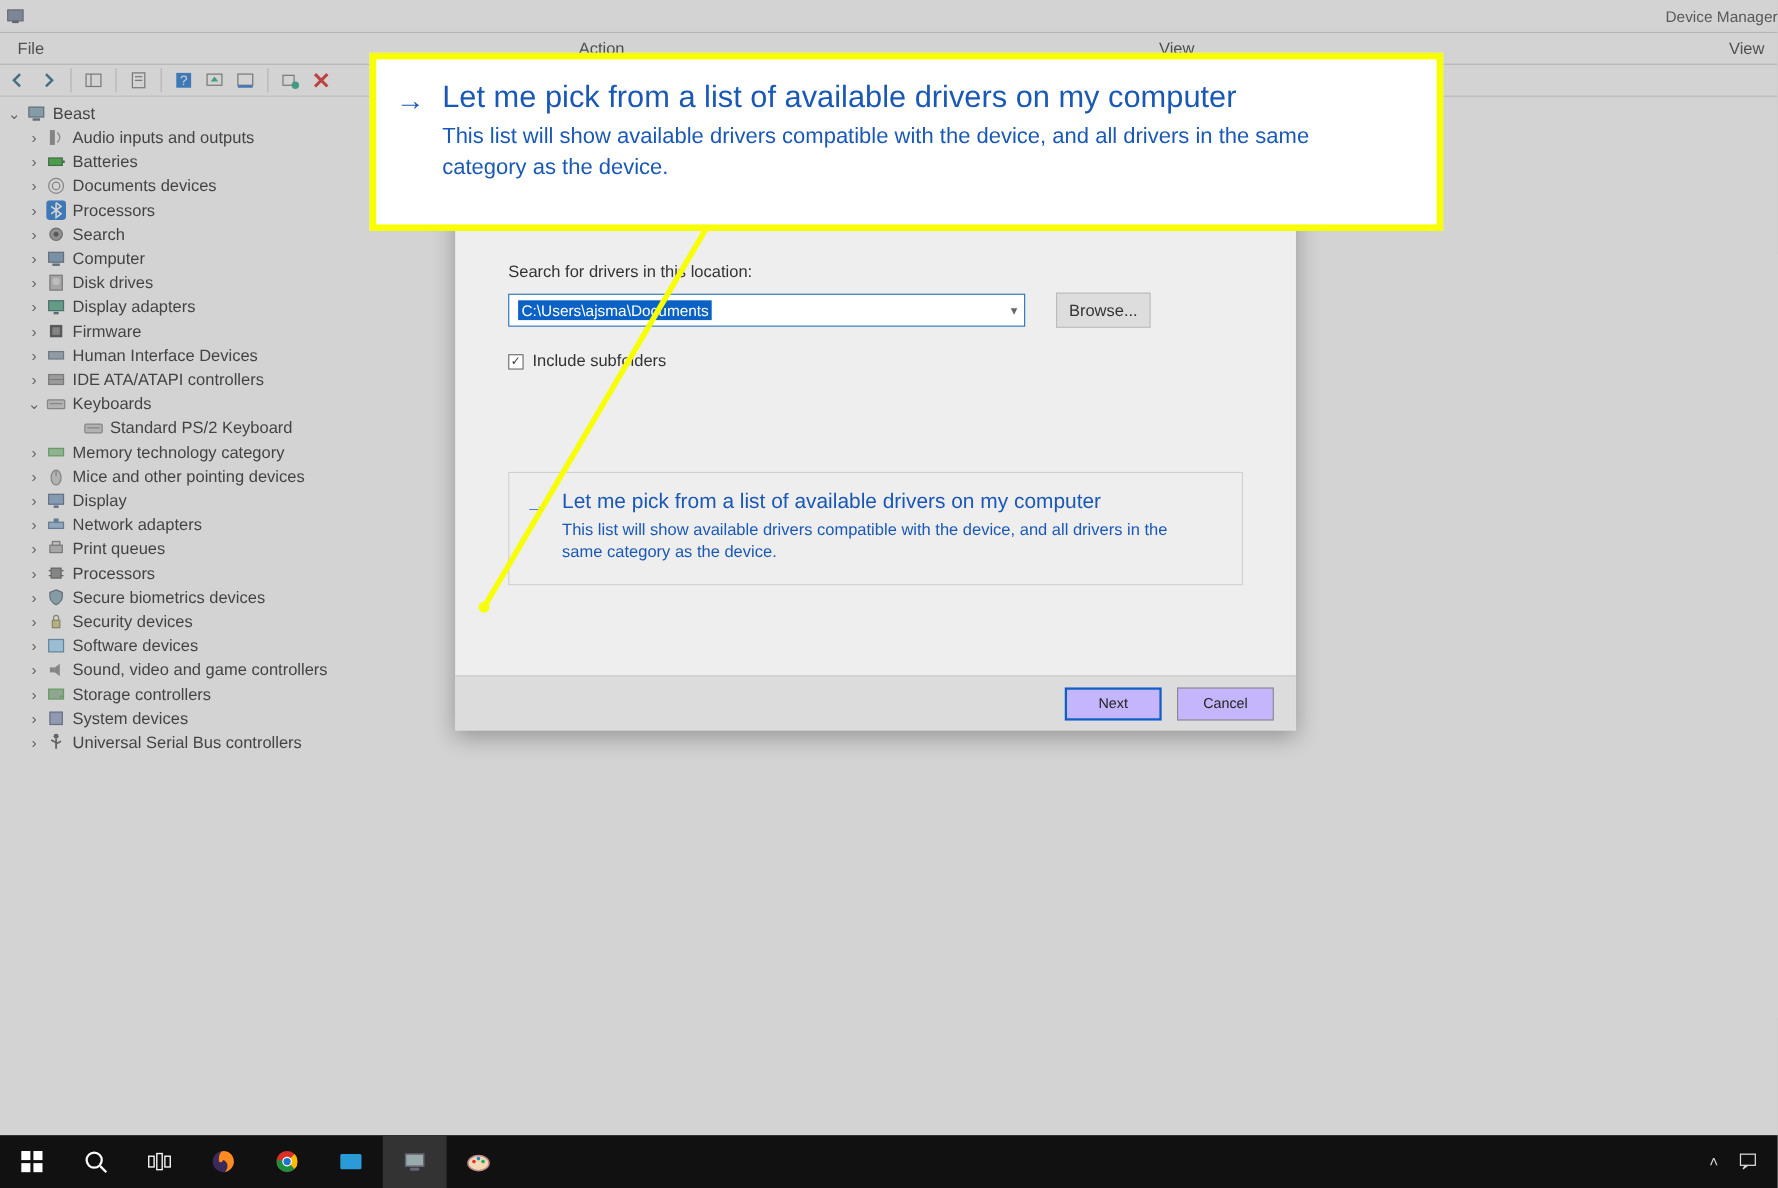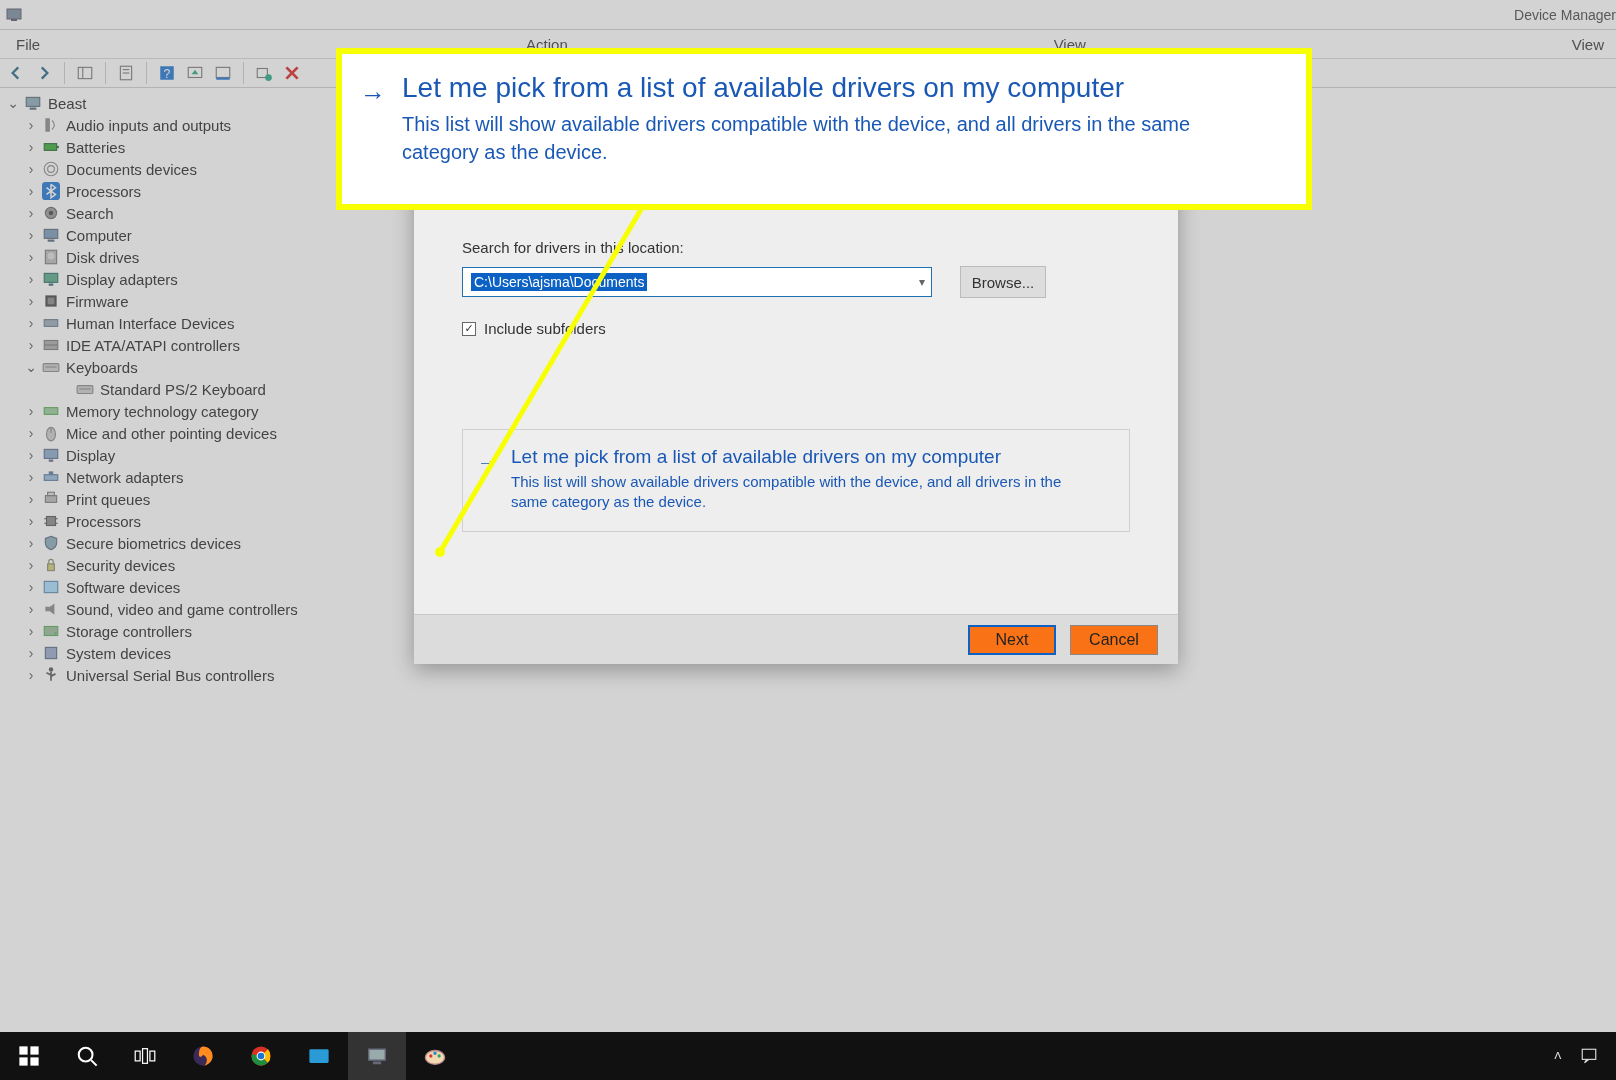--- a/index.html
+++ b/index.html
@@ -42,21 +42,21 @@
 #dlg-loc-combo .sel{background:#0b61c4; color:#fff; padding:1px 3px; font-size:14px;}
 #dlg-loc-combo .dd{position:absolute; right:6px; top:7px; color:#666; font-size:12px;}
 #dlg-browse{width:86px; height:32px; background:#ddd; border:1px solid #bbb; color:#333; font-size:15px;}
 #dlg-chk{margin-top:22px; display:flex; align-items:center; gap:8px; font-size:15px; color:#333;}
 #dlg-chk .box{width:14px;height:14px;border:1px solid #666;background:#fff; display:flex;align-items:center;justify-content:center;font-size:11px;color:#333;}
 #dlg-opt{margin-top:92px; border:1px solid #d0d0d0; padding:16px 24px 18px 14px; display:flex; gap:14px;}
 #dlg-opt .arrow{color:#1a58b5; font-size:20px; line-height:1.2; padding-top:2px;}
 #dlg-opt .opt-h{color:#1a58b5; font-size:19px; margin-bottom:4px;}
 #dlg-opt .opt-d{color:#1a58b5; font-size:15px; line-height:1.35; max-width:560px;}
 #dlg-foot{height:50px; background:#dcdcdc; display:flex; align-items:center; justify-content:flex-end; gap:14px; padding-right:20px; border-top:1px solid #c8c8c8;}
-#dlg-foot button{width:88px; height:30px; border:1px solid #888; background:#f97316; font-size:16px; color:#222;}
+#dlg-foot button{width:88px; height:30px; border:1px solid #888; background:#c4b5fd; font-size:13px; color:#222;}
 #dlg-foot button.primary{border:2px solid #0b61c4;}
 
 
 #callout{position:absolute; left:336px; top:48px; width:976px; height:162px; background:#fff; border:6px solid #f7ff00; z-index:90; padding:18px 26px 18px 18px; display:flex; gap:16px;}
 #callout .arrow{color:#1a58b5; font-size:26px; line-height:1; padding-top:6px;}
 #callout .c-h{color:#1a58b5; font-size:28px; font-weight:400; margin-bottom:6px;}
 #callout .c-d{color:#1a58b5; font-size:20px; line-height:1.4; max-width:870px;}
 #call-line{position:absolute; z-index:89; left:0; top:0; pointer-events:none;}
 
 

